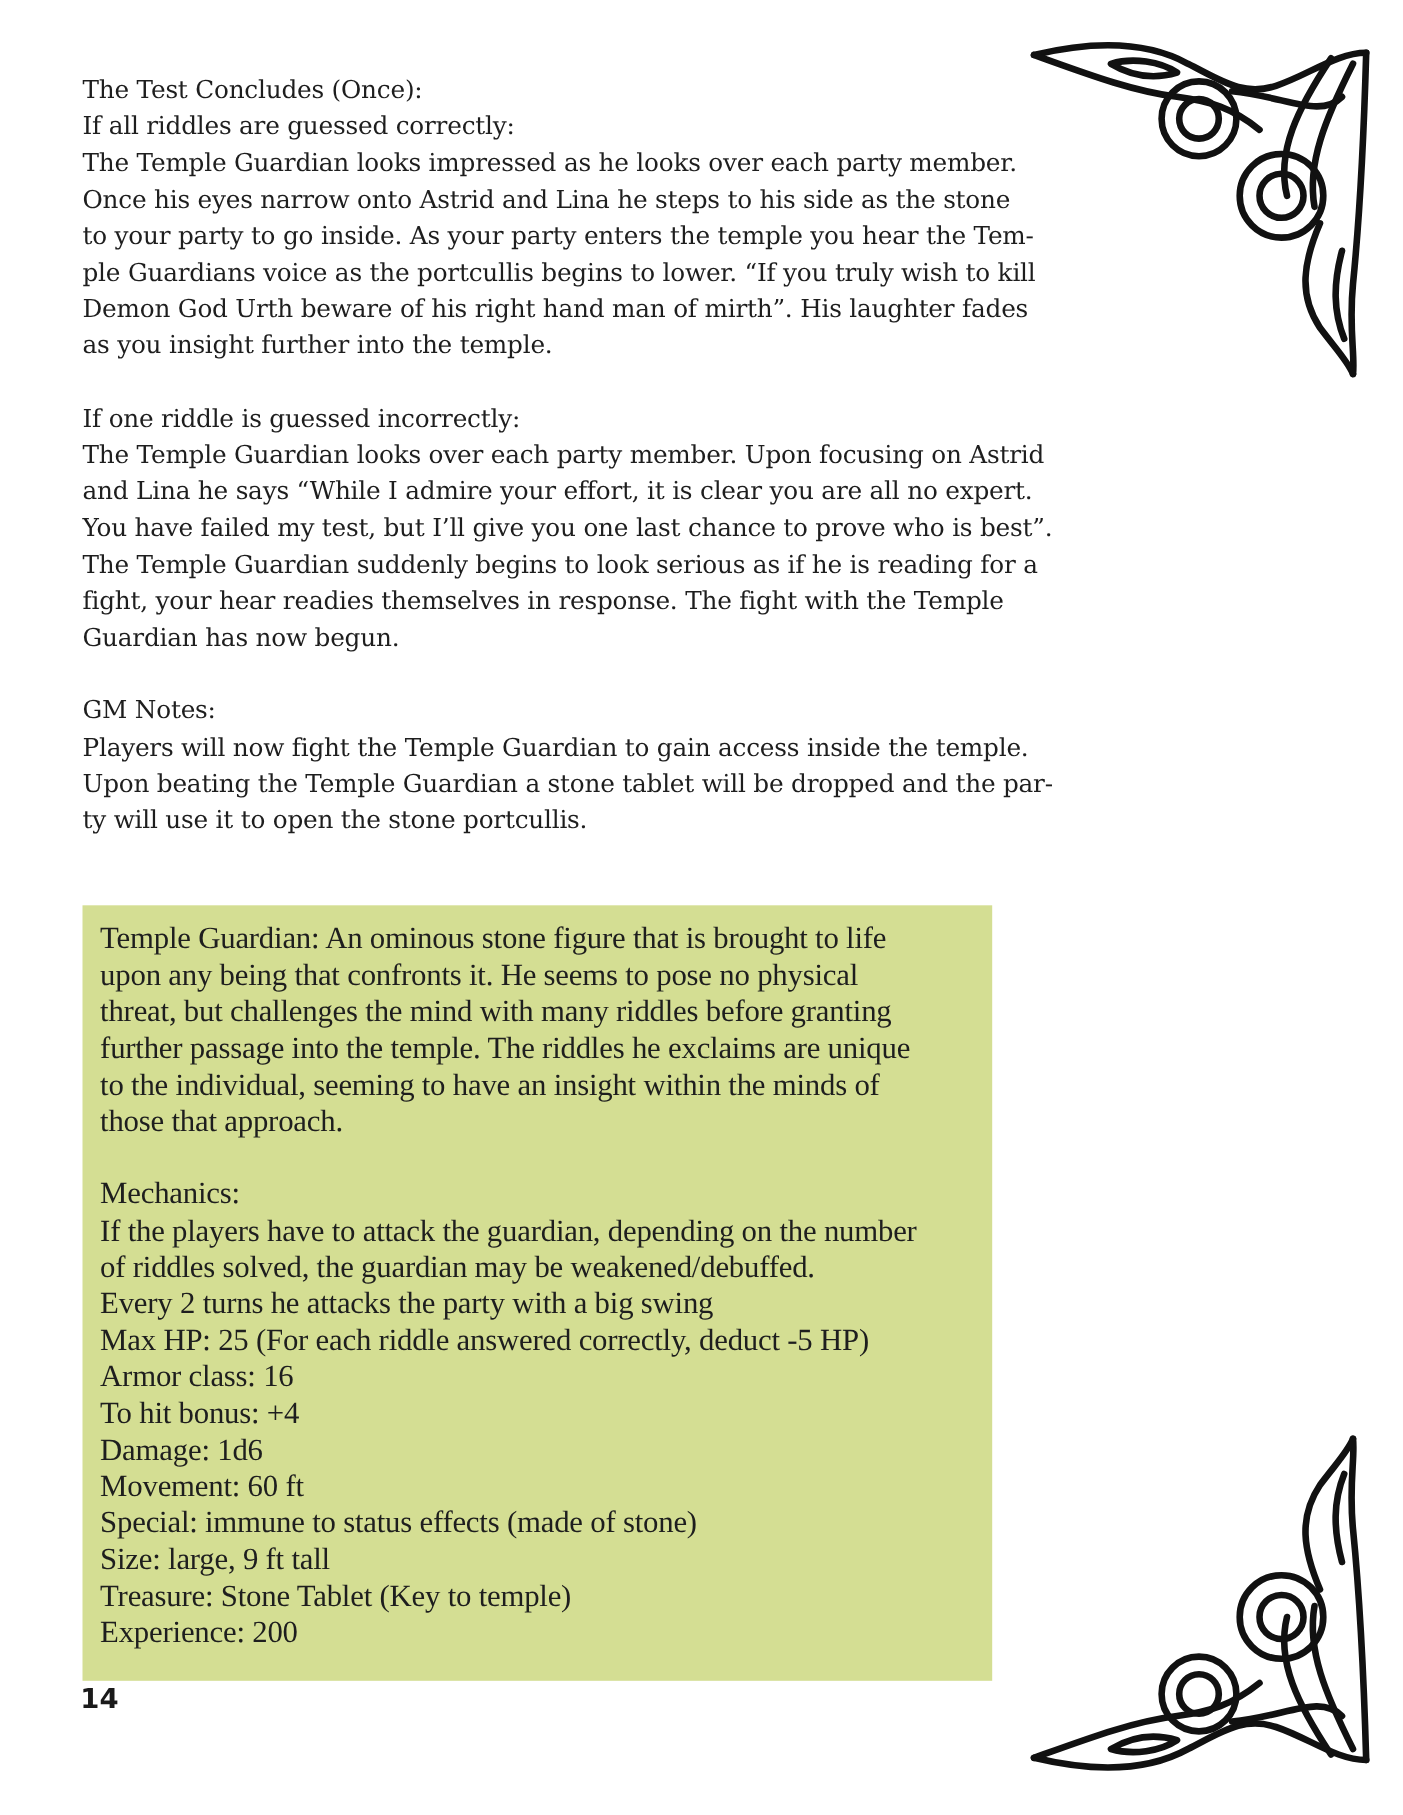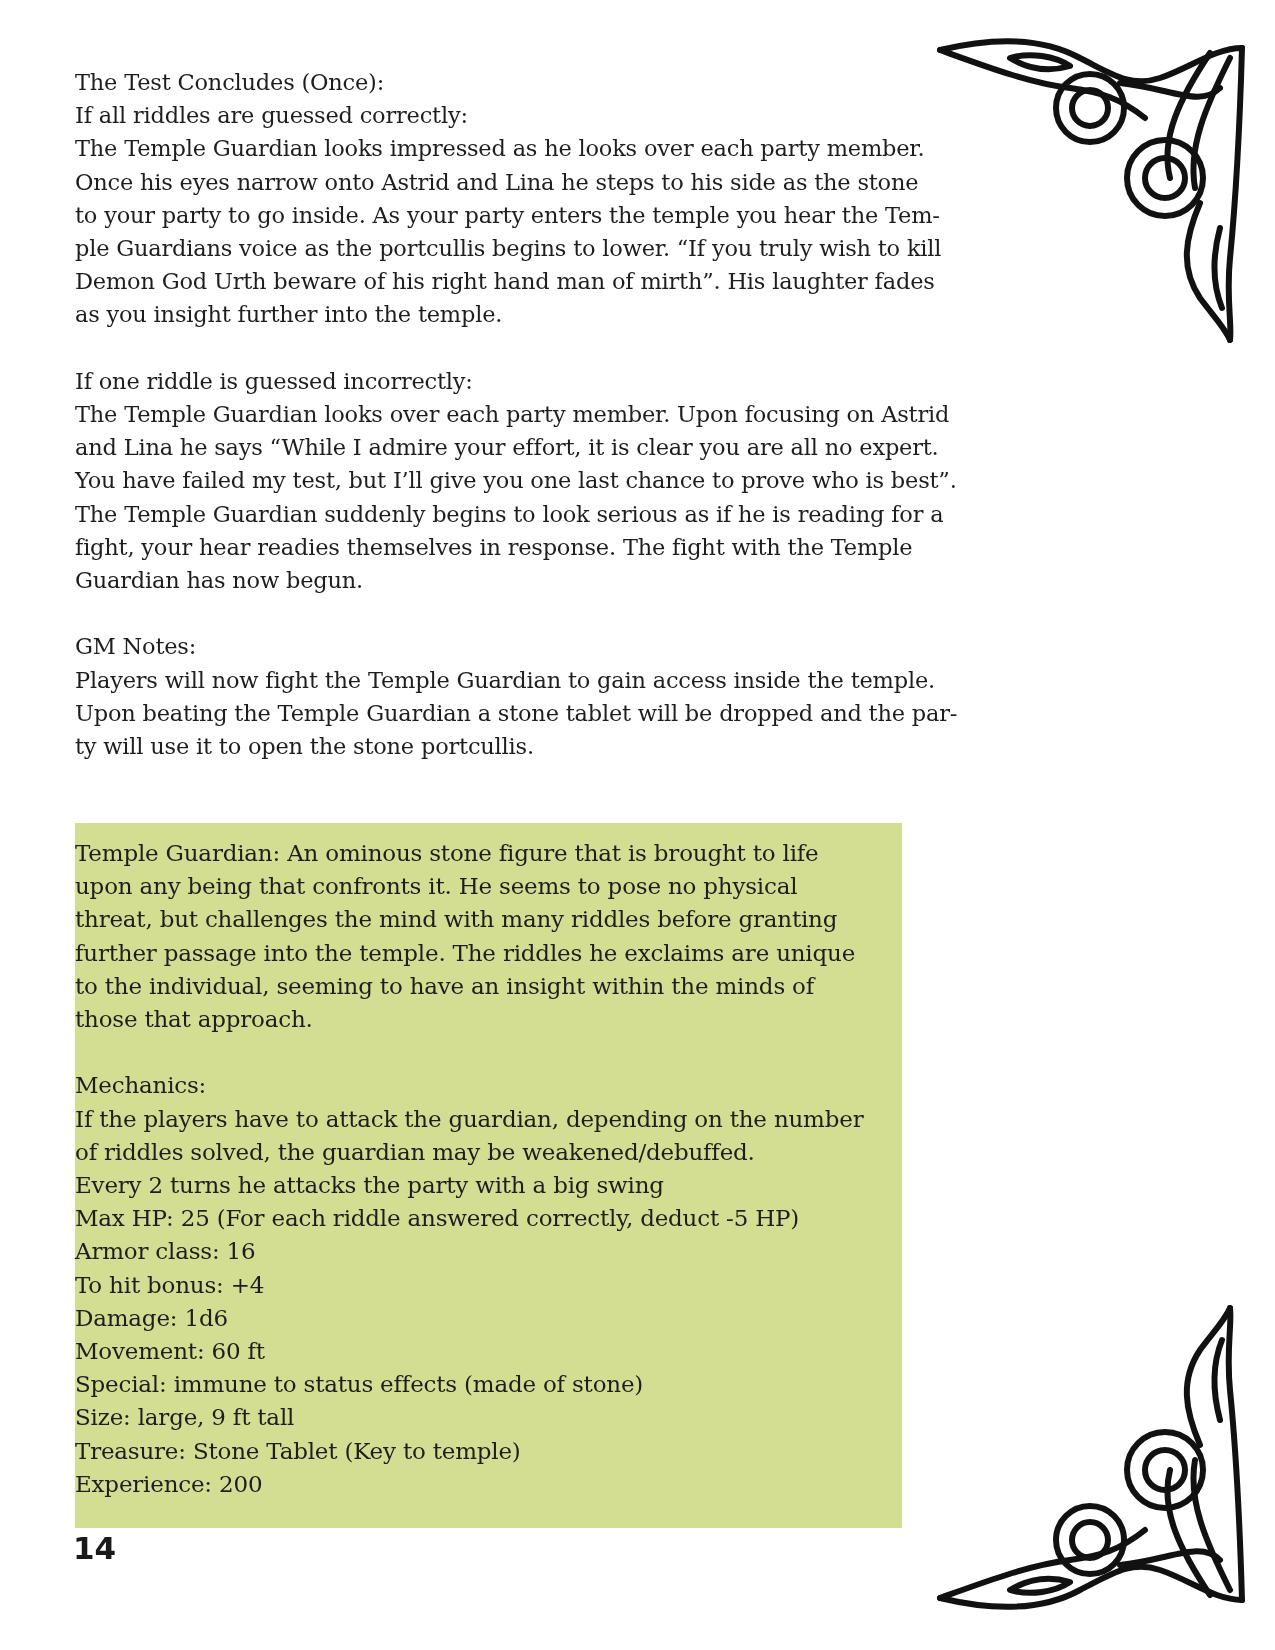--- a/index.html
+++ b/index.html
@@ -2,22 +2,22 @@
 <html><head>
 <meta charset="utf-8">
 <style>
   html, body { margin: 0; padding: 0; background: #ffffff; }
   body { width: 1275px; height: 1650px; position: relative; overflow: hidden;
          font-family: "DejaVu Serif", "Liberation Serif", serif; color: #1e1e1e; }
   .col { position: absolute; left: 75px; top: 66px; width: 920px; font-size: 22.5px; line-height: 33.2px; letter-spacing: -0.2px; }
   .line { display: block; white-space: nowrap; }
   .gap { height: 33.2px; }
   .box { position: absolute; left: 75px; top: 823px; width: 827px; height: 705px; background: #d4de93; }
-  .box .inner { position: absolute; left: 0; top: 14px; font-size: 23px; line-height: 33.2px; letter-spacing: -0.2px; }
-  .pagenum { position: absolute; left: 73px; top: 1530px; font-family: "DejaVu Sans", "Liberation Sans", sans-serif; font-weight: bold; font-size: 31px; color: #1a1a1a; }
+  .box .inner { position: absolute; left: 16px; top: 14px; font-size: 28px; line-height: 33.2px; letter-spacing: -0.2px; font-family: Liberation Serif, serif; }
+  .pagenum { position: absolute; left: 73px; top: 1530px; font-family: "DejaVu Sans", "Liberation Sans", sans-serif; font-weight: bold; font-size: 25px; color: #1a1a1a; }
   .corner { position: absolute; }
   .corner svg { display: block; }
 </style>
 </head>
 <body>
 
 <div class="col">
   <span class="line">The Test Concludes (Once):</span>
   <span class="line">If all riddles are guessed correctly:</span>
   <span class="line">The Temple Guardian looks impressed as he looks over each party member.</span>

